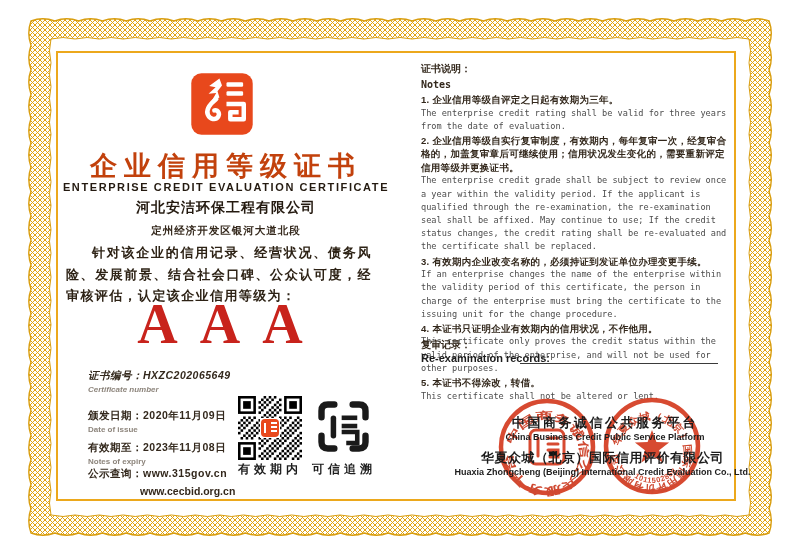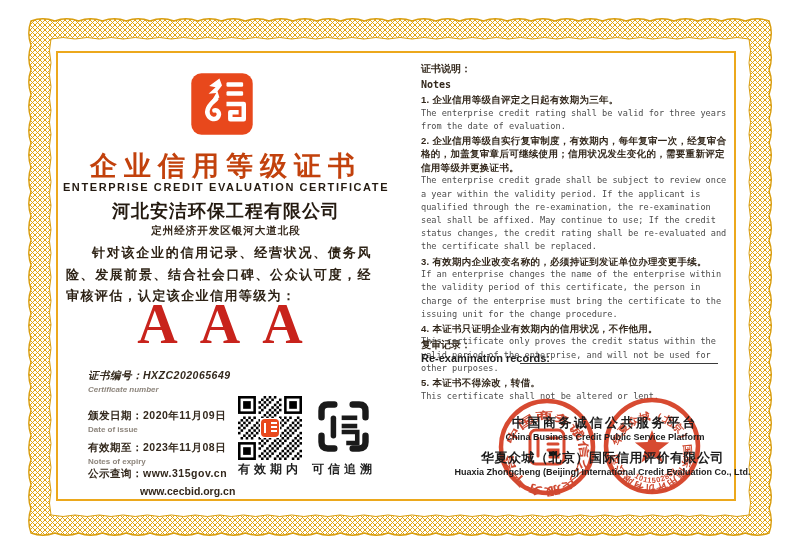--- a/index.html
+++ b/index.html
@@ -8,21 +8,21 @@
   .abs{position:absolute;}
   svg{display:block;}
 
   
   .logo{left:187px;top:72px;width:70px;height:64px;}
   .title{left:50px;top:148px;width:352px;text-align:center;
          font-size:27px;font-weight:900;color:#c2410c;letter-spacing:7px;}
   .subtitle{left:50px;top:181px;width:352px;text-align:center;
             font-size:11px;font-weight:800;color:#241a10;letter-spacing:1.6px;}
   .company{left:50px;top:199px;width:352px;text-align:center;
-           font-size:18px;font-weight:800;color:#241a10;letter-spacing:1px;}
+           font-size:14px;font-weight:800;color:#241a10;letter-spacing:1px;}
   .address{left:50px;top:224px;width:352px;text-align:center;
            font-size:10.5px;font-weight:700;color:#362a1e;letter-spacing:1px;}
 
   .paragraph{left:66px;top:242px;width:306px;font-size:13px;font-weight:800;
              color:#2d2215;line-height:21.5px;letter-spacing:1.4px;
              text-align:justify;text-indent:2em;}
   .rating{left:58px;top:292px;width:336px;text-align:center;
           font-family:"Liberation Serif",serif;font-size:56px;font-weight:700;
           color:#c8231c;letter-spacing:22px;padding-left:10px;box-sizing:border-box;}
 

